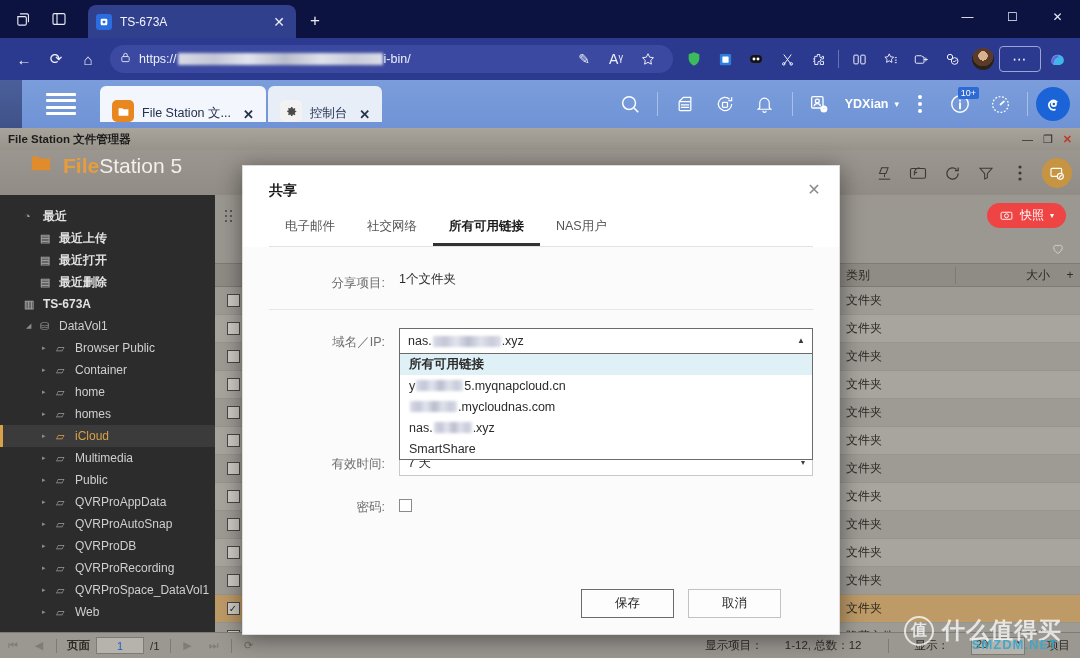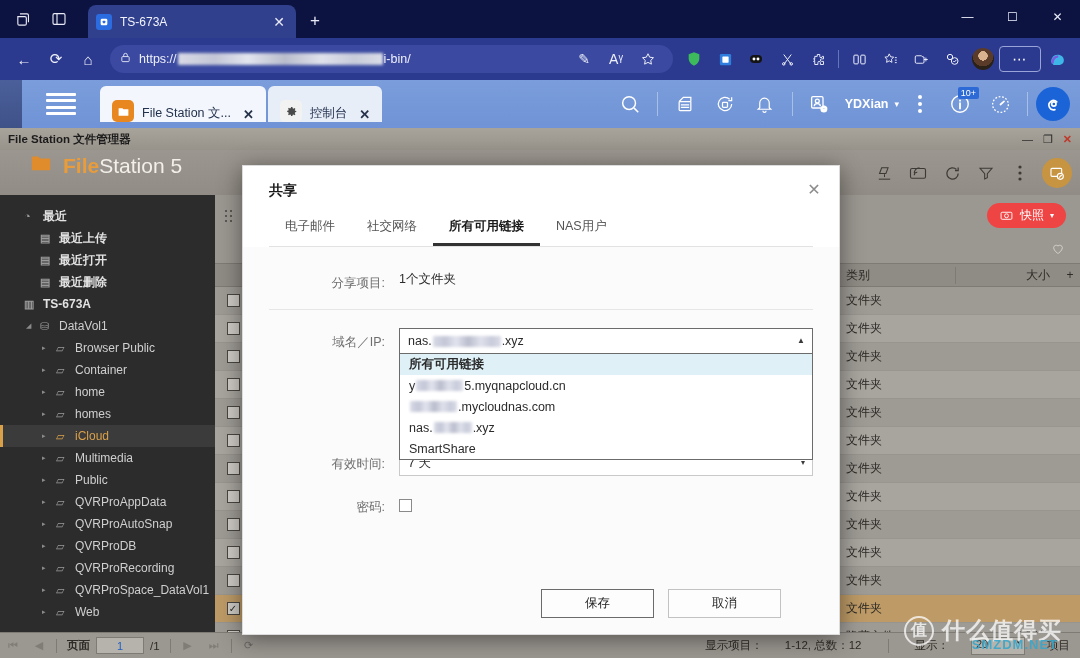--- a/index.html
+++ b/index.html
@@ -320,21 +320,21 @@
   .chk-box {
     width: 13px; height: 13px; border: 1px solid #8a8a8a; background: #fff;
     margin-top: 6px; display: inline-block;
   }
   .dlg-foot {
     position: absolute; left: 0; bottom: 0; width: 100%; height: 62px;
     display: flex; align-items: center; justify-content: flex-end;
     gap: 14px; padding-right: 58px;
   }
   .dlg-btn {
-    width: 113px; height: 29px; background: #fdfdfd; font-size: 12.5px;
+    width: 93px; height: 29px; background: #fdfdfd; font-size: 12.5px;
     color: #222; display: flex; align-items: center; justify-content: center;
   }
   .btn-primary { border: 1px solid #6b6b6b; }
   .btn-secondary { border: 1px solid #c2c2c2; }
 
   
   .wm {
     position: absolute; right: 18px; bottom: 12px; pointer-events: none;
     display: flex; align-items: center; gap: 8px; opacity: .75;
   }

